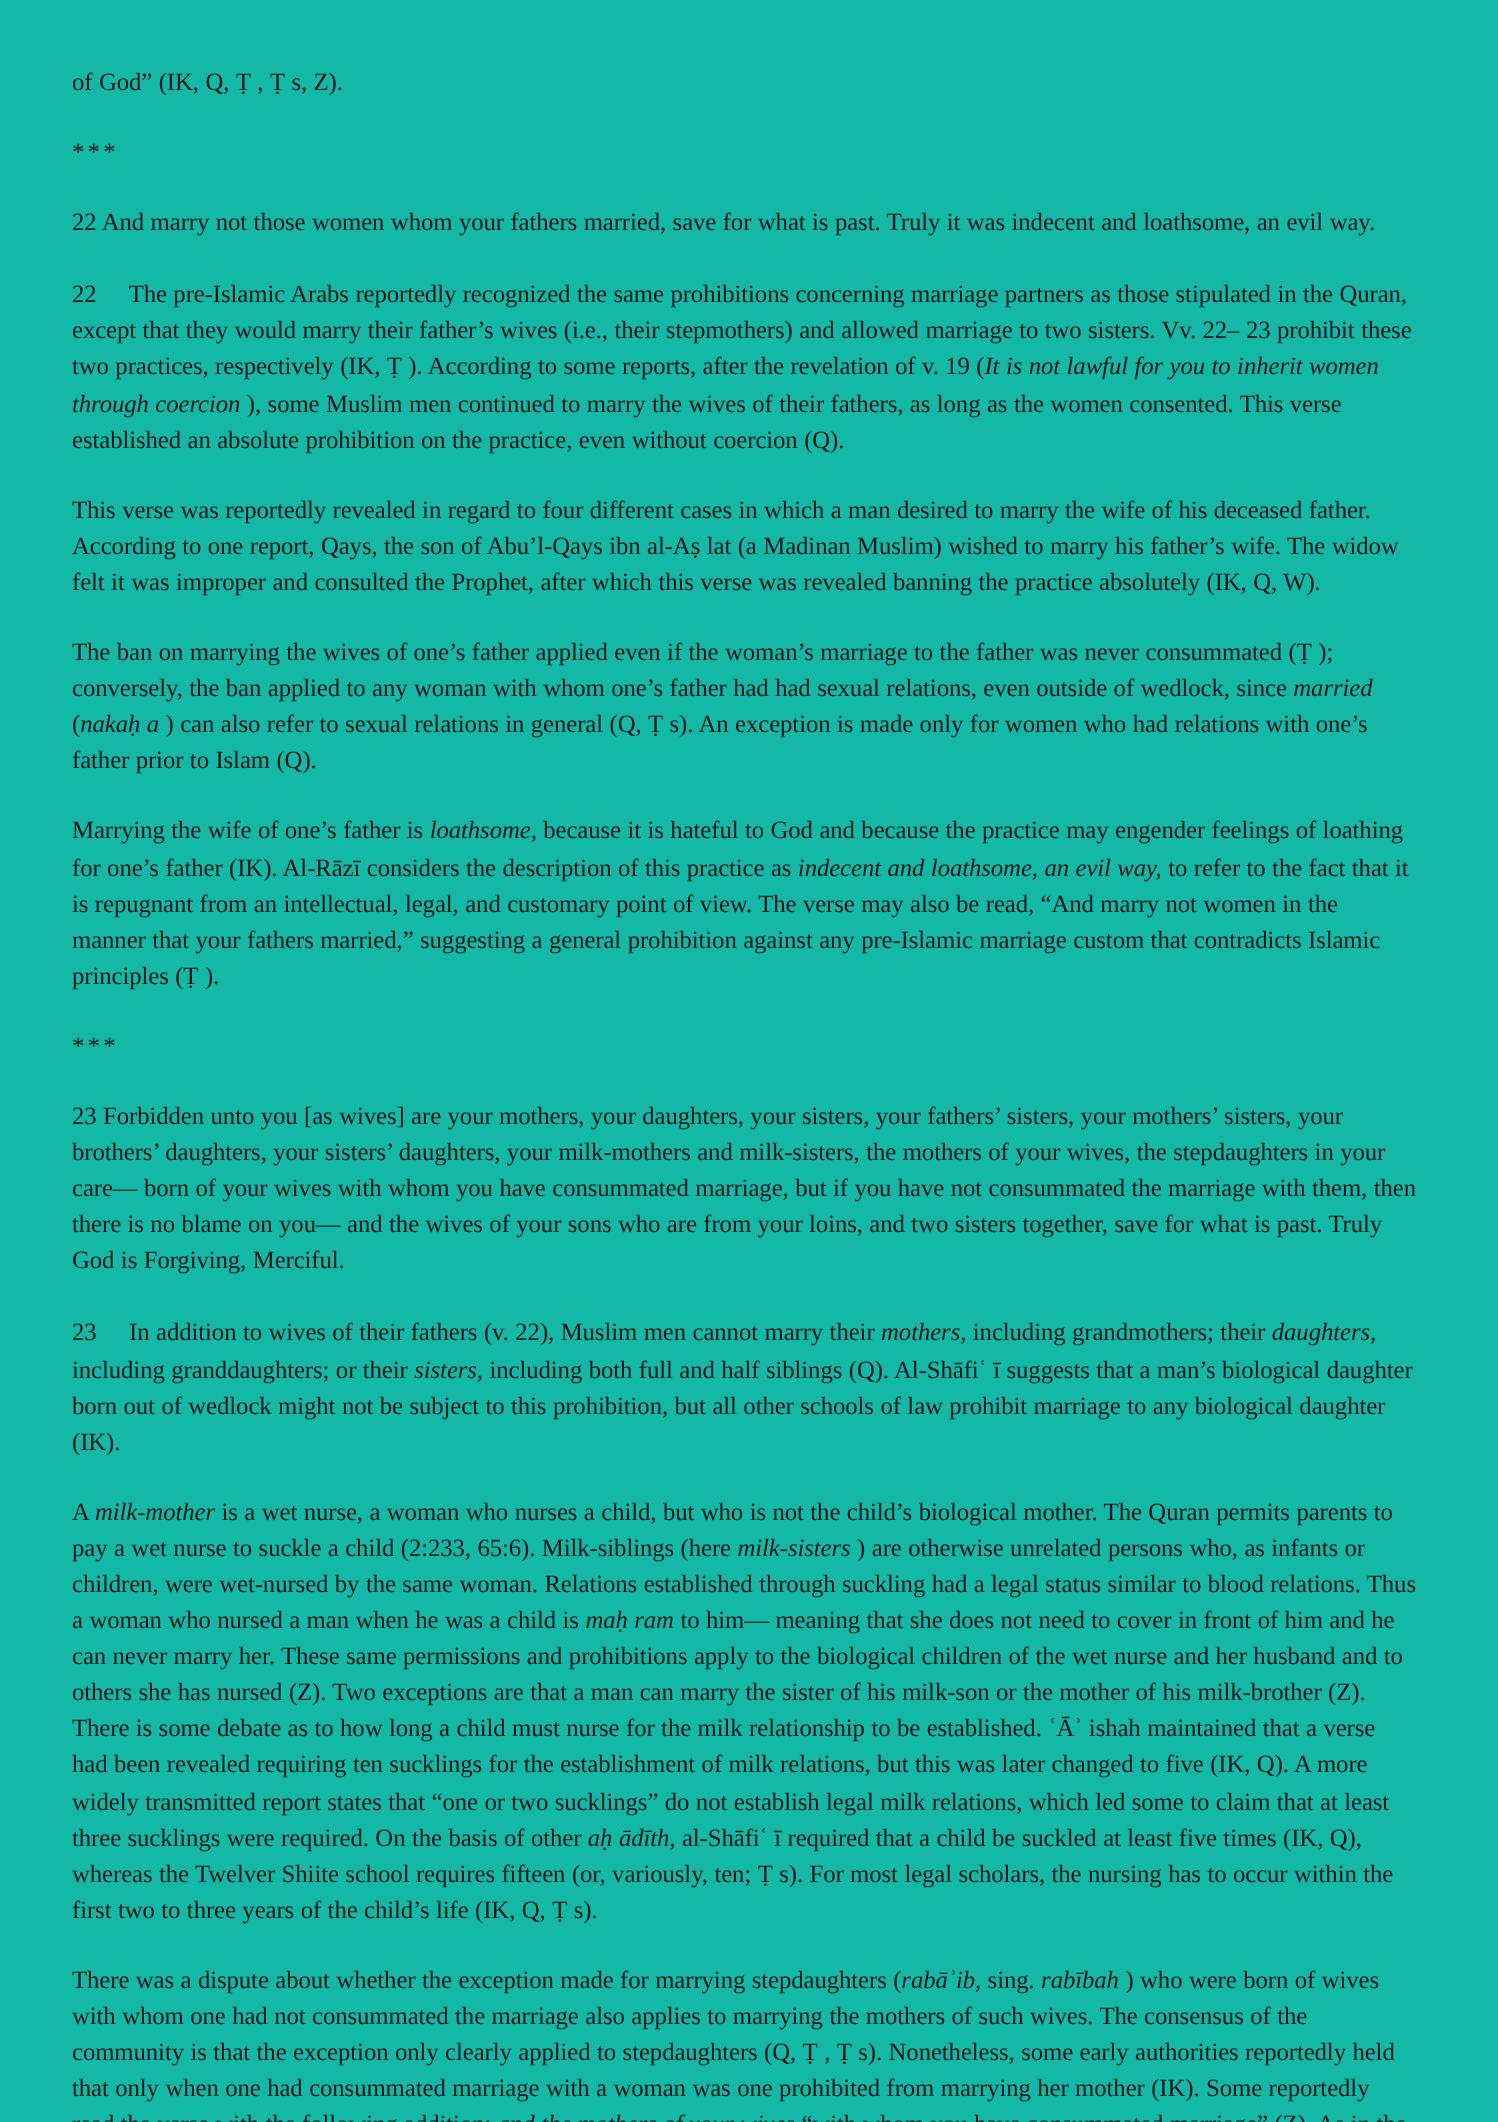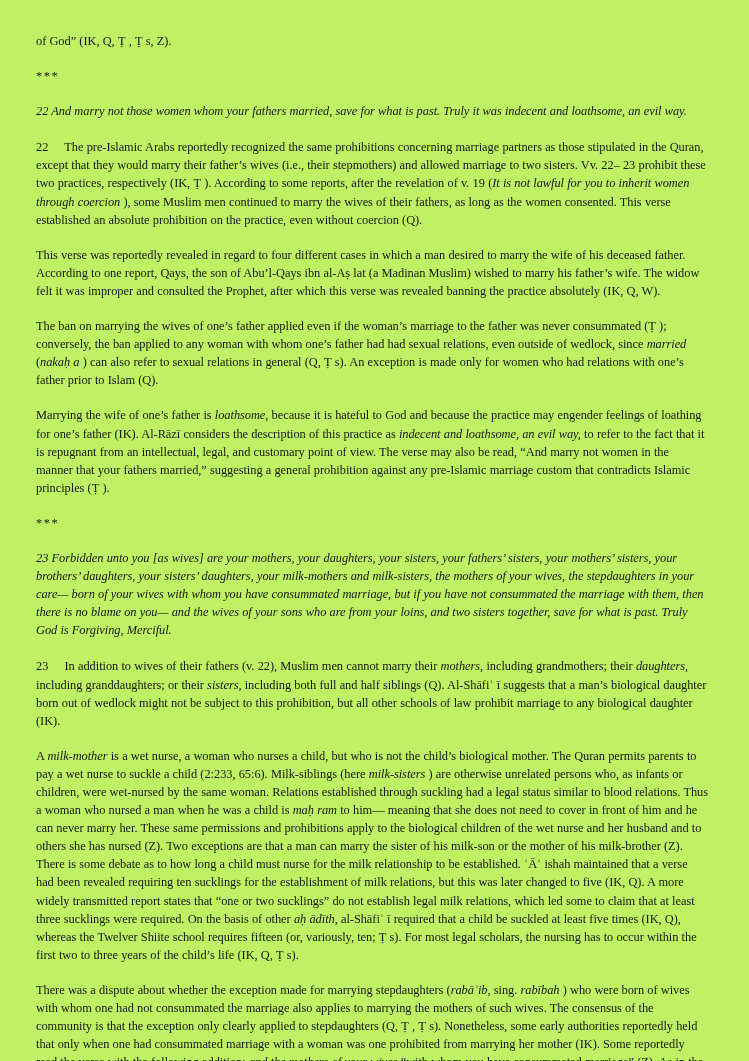--- a/index.html
+++ b/index.html
@@ -9,21 +9,21 @@
     background: #ffffff;
   }
   body {
     font-family: "Liberation Serif", "DejaVu Serif", serif;
     color: #1a1a1a;
   }
   #page {
     position: relative;
     width: 749px;
     height: 1061px;
-    background: #bef264;
+    background: #14b8a6;
     box-sizing: border-box;
     padding: 32px 26px 20px 36px;
     overflow: hidden;
   }
   .content {
     width: 672px;
   }
   p.para {
     font-size: 12.4px;
     line-height: 18.1px;
@@ -35,21 +35,20 @@
   }
   p.stars {
     font-size: 12.4px;
     line-height: 18.1px;
     margin: 0 0 17px 0;
     letter-spacing: 1.6px;
     color: #161616;
   }
   p.verse {
     margin-bottom: 18px;
-    font-style: italic;
   }
   .vnum {
     white-space: pre;
   }
   em, i {
     font-style: italic;
   }
 </style>
 </head>
 <body>

